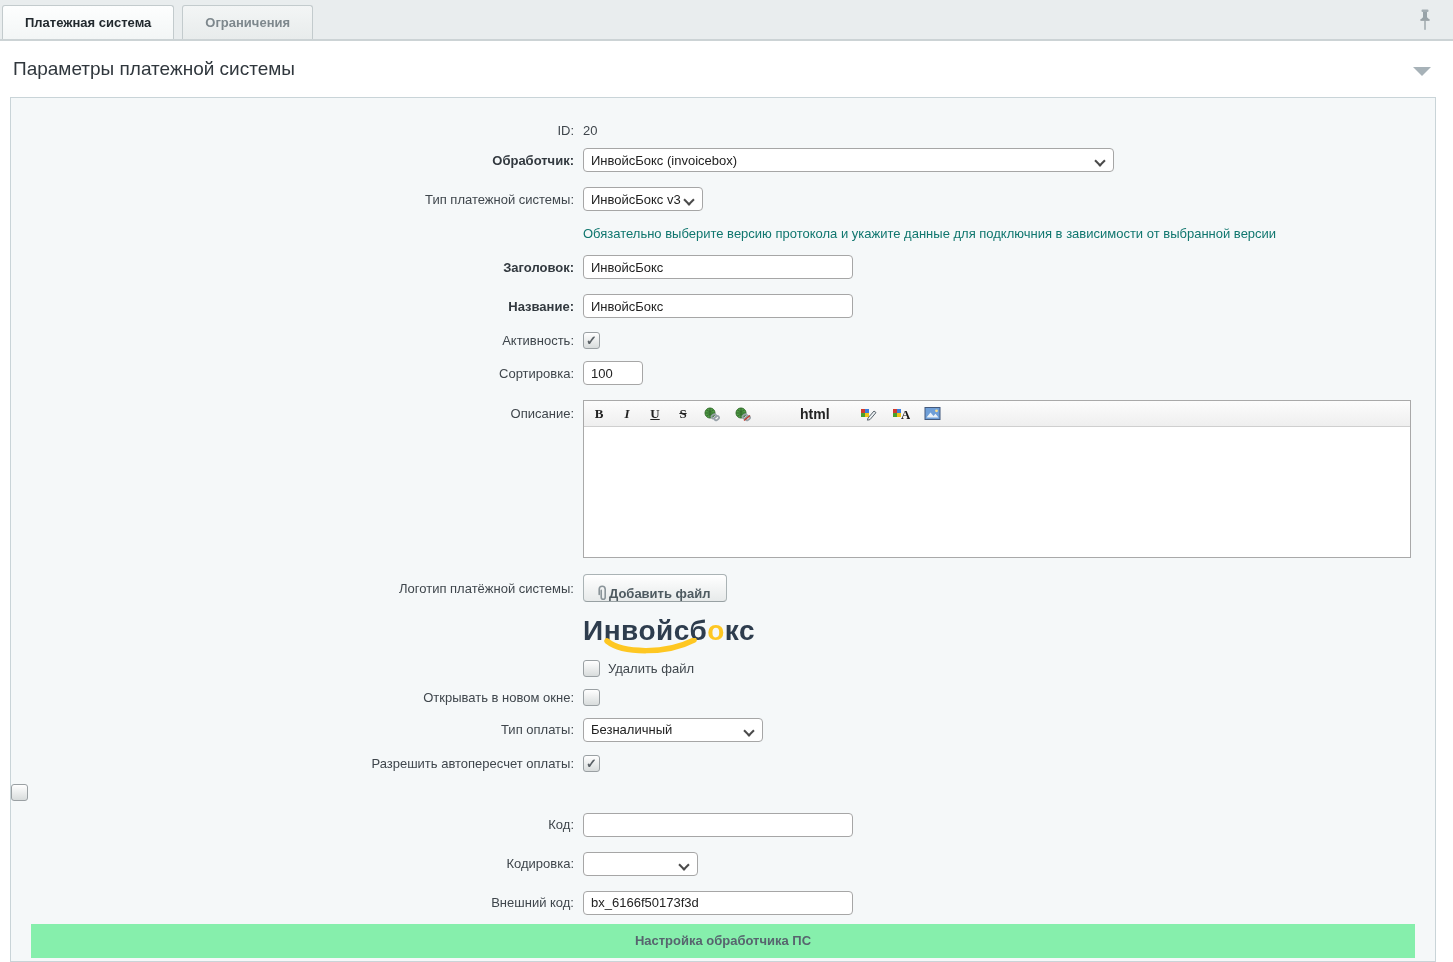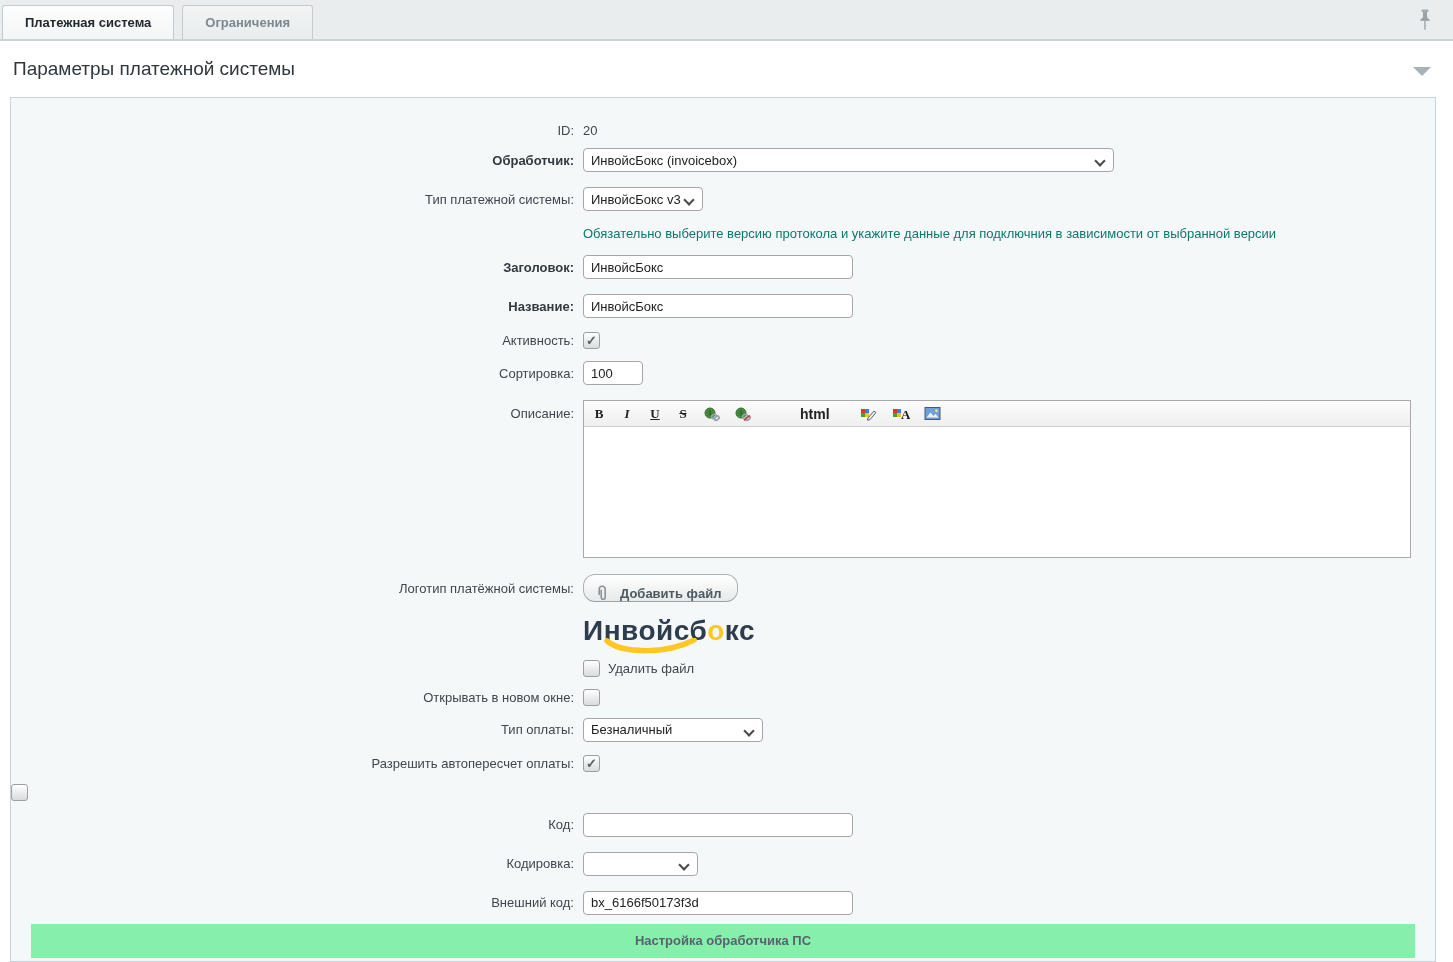--- a/index.html
+++ b/index.html
@@ -55,22 +55,22 @@
   .ed-btn { display:inline-flex; align-items:center; justify-content:center; min-width:14px; height:18px;
             cursor:pointer; color:#222; }
   .g-b{font-family:"Liberation Serif",serif; font-weight:bold;}
   .g-i{font-family:"Liberation Serif",serif; font-style:italic; font-weight:bold;}
   .g-u{font-family:"Liberation Serif",serif; font-weight:bold; text-decoration:underline;}
   .g-s{font-family:"Liberation Serif",serif; font-weight:bold; text-decoration:line-through;}
   .g-html{font-weight:bold; font-size:14px;padding-left:34px;}
   .ed-area { height:130px; background:#fff; }
 
   
-  .file-btn { display:inline-flex; align-items:center; gap:11px; height:28px; padding:10px 16px 0 12px;
-              border:1px solid #aab3b5; border-bottom-color:#98a1a3; border-radius:12px;
+  .file-btn { display:inline-flex; align-items:center; gap:0; height:28px; padding:10px 16px 0 12px;
+              border:1px solid #aab3b5; border-bottom-color:#98a1a3; border-radius:4px;
               background:linear-gradient(#ffffff,#e7eaea); font-weight:bold; color:#4e5a60; cursor:pointer; }
   .logo { position:relative; display:inline-block; font-weight:bold; font-size:28px; letter-spacing:0.5px;
           color:#2e3d4e; line-height:34px; }
   .logo .yo { color:#fec722; }
   .logo svg { position:absolute; left:20px; top:24px; }
   .dl-row { display:flex; align-items:center; gap:8px; }
 
   
   .section-bar { margin:0 20px; height:34px; background:#86efac; display:flex; align-items:center;
                  justify-content:center; font-weight:bold; color:#57646e; }

